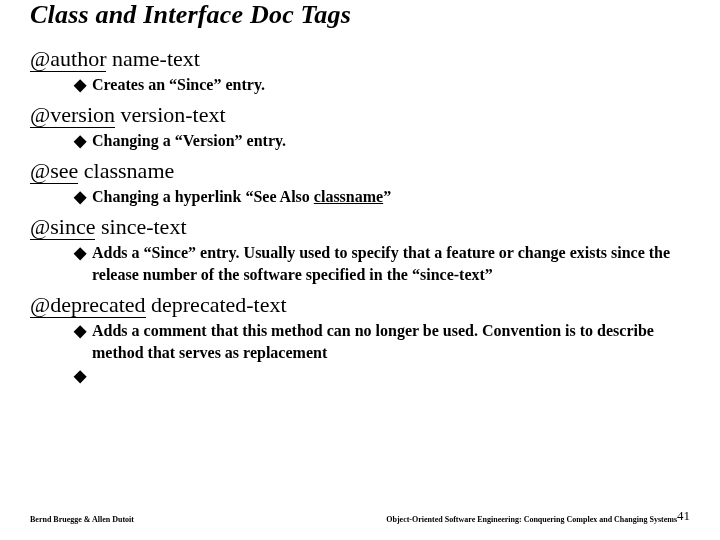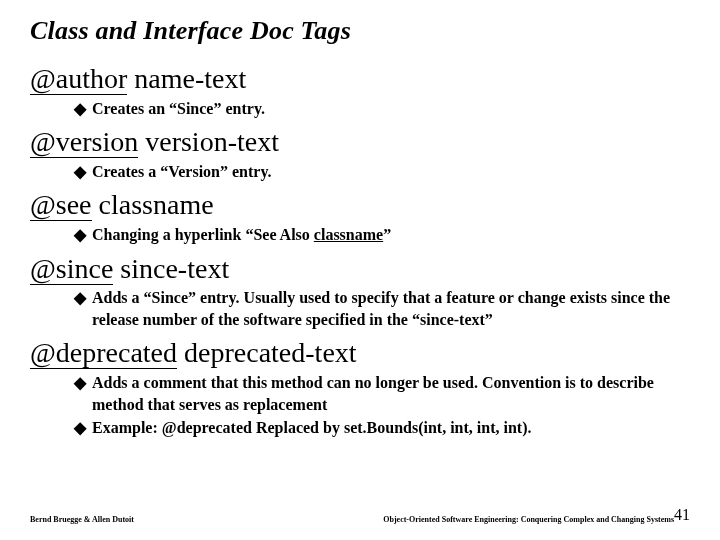--- a/index.html
+++ b/index.html
@@ -10,31 +10,31 @@
     background: #ffffff;
     font-family: "Times New Roman", Times, serif;
     color: #000000;
     overflow: hidden;
   }
   .slide {
     position: relative;
     width: 720px;
     height: 540px;
     box-sizing: border-box;
-    padding: 16px 30px 0 30px;
+    padding: 0 30px 0 30px;
   }
   .title {
     font-size: 26px;
     font-style: italic;
     font-weight: bold;
     margin: 0 0 16px 0;
     letter-spacing: 0.2px;
   }
   .tag-line {
-    font-size: 28px;
+    font-size: 22px;
     margin: 6px 0 2px 0;
     line-height: 1.2;
   }
   .tag-at {
     border-bottom: 1px solid #000;
   }
   .sub-list {
     list-style: none;
     margin: 2px 0 6px 0;
     padding: 0 0 0 44px;
@@ -69,21 +69,21 @@
     align-items: flex-end;
     justify-content: space-between;
     white-space: nowrap;
   }
   .footer-center {
     flex: 1;
     text-align: right;
   }
   .footer-right {
     font-weight: normal;
-    font-size: 16px;
+    font-size: 13px;
   }
 </style>
 </head>
 <body>
 
 <div class="slide">
 
   <h1 class="title">Class and Interface Doc Tags</h1>
 
   <div class="tag-line">
@@ -95,21 +95,21 @@
       <span>Creates an “Since” entry.</span>
     </li>
   </ul>
 
   <div class="tag-line">
     <span class="tag-at">@version</span><span> version-text</span>
   </div>
   <ul class="sub-list">
     <li>
       <span class="bullet">◆</span>
-      <span>Creates a “Version” entry.</span>
+      <span>Changing a “Version” entry.</span>
     </li>
   </ul>
 
   <div class="tag-line">
     <span class="tag-at">@see</span><span> classname</span>
   </div>
   <ul class="sub-list">
     <li>
       <span class="bullet">◆</span>
       <span><span>Changing a hyperlink “See Also </span><span class="ul-word">classname</span><span>”</span></span>
@@ -129,21 +129,20 @@
   <div class="tag-line">
     <span class="tag-at">@deprecated</span><span> deprecated-text</span>
   </div>
   <ul class="sub-list">
     <li>
       <span class="bullet">◆</span>
       <span>Adds a comment that this method can no longer be used. Convention is to describe method that serves as replacement</span>
     </li>
     <li>
       <span class="bullet">◆</span>
-      <span>Example: @deprecated  Replaced by set.Bounds(int, int, int, int).</span>
     </li>
   </ul>
 
   <div class="footer">
     <span>Bernd Bruegge &amp; Allen Dutoit</span>
     <span class="footer-center">Object-Oriented Software Engineering: Conquering Complex and Changing Systems</span>
     <span class="footer-right">41</span>
   </div>
 
 </div>

